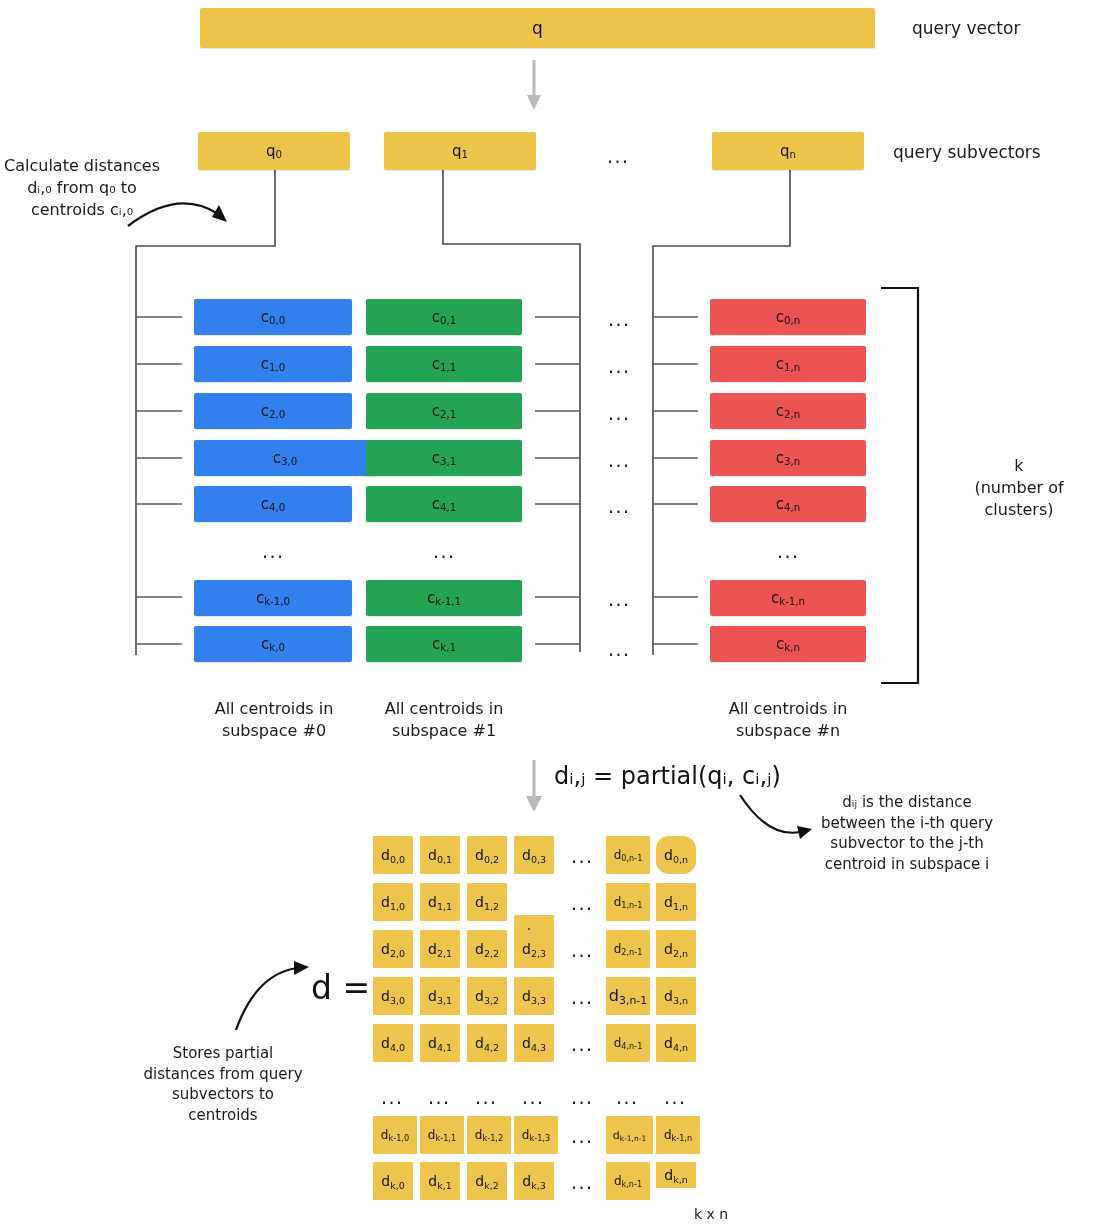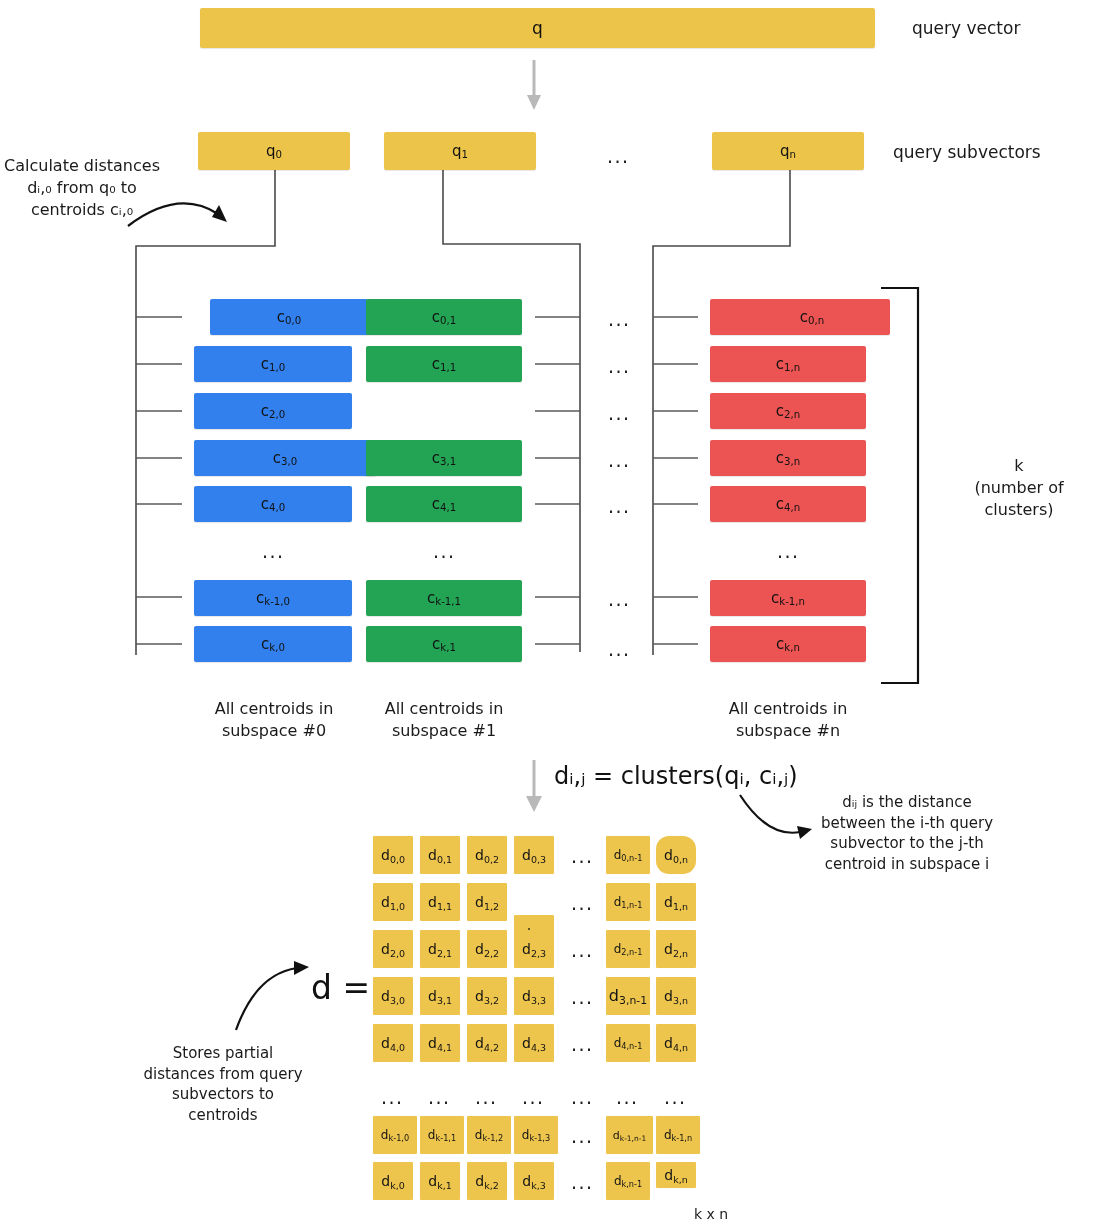--- a/index.html
+++ b/index.html
@@ -188,21 +188,21 @@
   <div class="ell" style="left:607px; top:147px;">...</div>
   <div class="box yellow" style="left:712px; top:132px; width:152px; height:38px;">
     <span>q<sub>n</sub></span>
   </div>
   <div class="label" style="left:893px; top:141px; width:200px;">query subvectors</div>
 
   <div class="label center" style="left:2px; top:155px; width:160px; font-size:16px;">Calculate distances
 dᵢ,₀ from q₀ to
 centroids cᵢ,₀</div>
 
-  <div class="box blue" style="left:194px; top:299px; width:158px; height:36px;margin-left:16px;">
+  <div class="box blue" style="left:194px; top:299px; width:158px; height:36px;">
       <span>c<sub>0,0</sub></span>
     </div>
   <div class="box blue" style="left:194px; top:346px; width:158px; height:36px;">
       <span>c<sub>1,0</sub></span>
     </div>
   <div class="box blue" style="left:194px; top:393px; width:158px; height:36px;">
       <span>c<sub>2,0</sub></span>
     </div>
   <div class="box blue" style="left:194px; top:440px; width:182px; height:36px;">
       <span>c<sub>3,0</sub></span>
@@ -218,20 +218,23 @@
       <span>c<sub>k,0</sub></span>
     </div>
   <div class="label center" style="left:193px; top:698px; width:162px; font-size:16px;">All centroids in
 subspace #0</div>
 
   <div class="box green" style="left:366px; top:299px; width:156px; height:36px;">
       <span>c<sub>0,1</sub></span>
     </div>
   <div class="box green" style="left:366px; top:346px; width:156px; height:36px;">
       <span>c<sub>1,1</sub></span>
+    </div>
+  <div class="box green" style="left:366px; top:393px; width:156px; height:36px;">
+      <span>c<sub>2,1</sub></span>
     </div>
   <div class="box green" style="left:366px; top:440px; width:156px; height:36px;">
       <span>c<sub>3,1</sub></span>
     </div>
   <div class="box green" style="left:366px; top:486px; width:156px; height:36px;">
       <span>c<sub>4,1</sub></span>
     </div>
   <div class="ell" style="left:433px; top:542px;">...</div>
   <div class="box green" style="left:366px; top:580px; width:156px; height:36px;">
       <span>c<sub>k-1,1</sub></span>
@@ -243,21 +246,21 @@
 subspace #1</div>
 
   <div class="ell" style="left:608px; top:310px;">...</div>
   <div class="ell" style="left:608px; top:357px;">...</div>
   <div class="ell" style="left:608px; top:404px;">...</div>
   <div class="ell" style="left:608px; top:451px;">...</div>
   <div class="ell" style="left:608px; top:497px;">...</div>
   <div class="ell" style="left:608px; top:590px;">...</div>
   <div class="ell" style="left:608px; top:640px;">...</div>
 
-  <div class="box red" style="left:710px; top:299px; width:156px; height:36px;padding-left:24px;">
+  <div class="box red" style="left:710px; top:299px; width:156px; height:36px;">
       <span>c<sub>0,n</sub></span>
     </div>
   <div class="box red" style="left:710px; top:346px; width:156px; height:36px;">
       <span>c<sub>1,n</sub></span>
     </div>
   <div class="box red" style="left:710px; top:393px; width:156px; height:36px;">
       <span>c<sub>2,n</sub></span>
     </div>
   <div class="box red" style="left:710px; top:440px; width:156px; height:36px;">
       <span>c<sub>3,n</sub></span>
@@ -271,21 +274,21 @@
     </div>
   <div class="box red" style="left:710px; top:626px; width:156px; height:36px;">
       <span>c<sub>k,n</sub></span>
     </div>
   <div class="label center" style="left:707px; top:698px; width:162px; font-size:16px;">All centroids in
 subspace #n</div>
 
   <div class="label center" style="left:938px; top:455px; width:162px; font-size:16px;">k
 (number of clusters)</div>
 
-  <div class="formula" style="left:554px; top:762px;">dᵢ,ⱼ = clusters(qᵢ, cᵢ,ⱼ)</div>
+  <div class="formula" style="left:554px; top:762px;">dᵢ,ⱼ = partial(qᵢ, cᵢ,ⱼ)</div>
 
   <div class="label center" style="left:812px; top:792px; width:190px; font-size:15px;">dᵢⱼ is the distance
 between the i-th query
 subvector to the j-th
 centroid in subspace i</div>
 
   <div class="deq" style="left:311px; top:968px;">d =</div>
 
   <div class="label center" style="left:132px; top:1043px; width:182px; font-size:15px;">Stores partial
 distances from query

